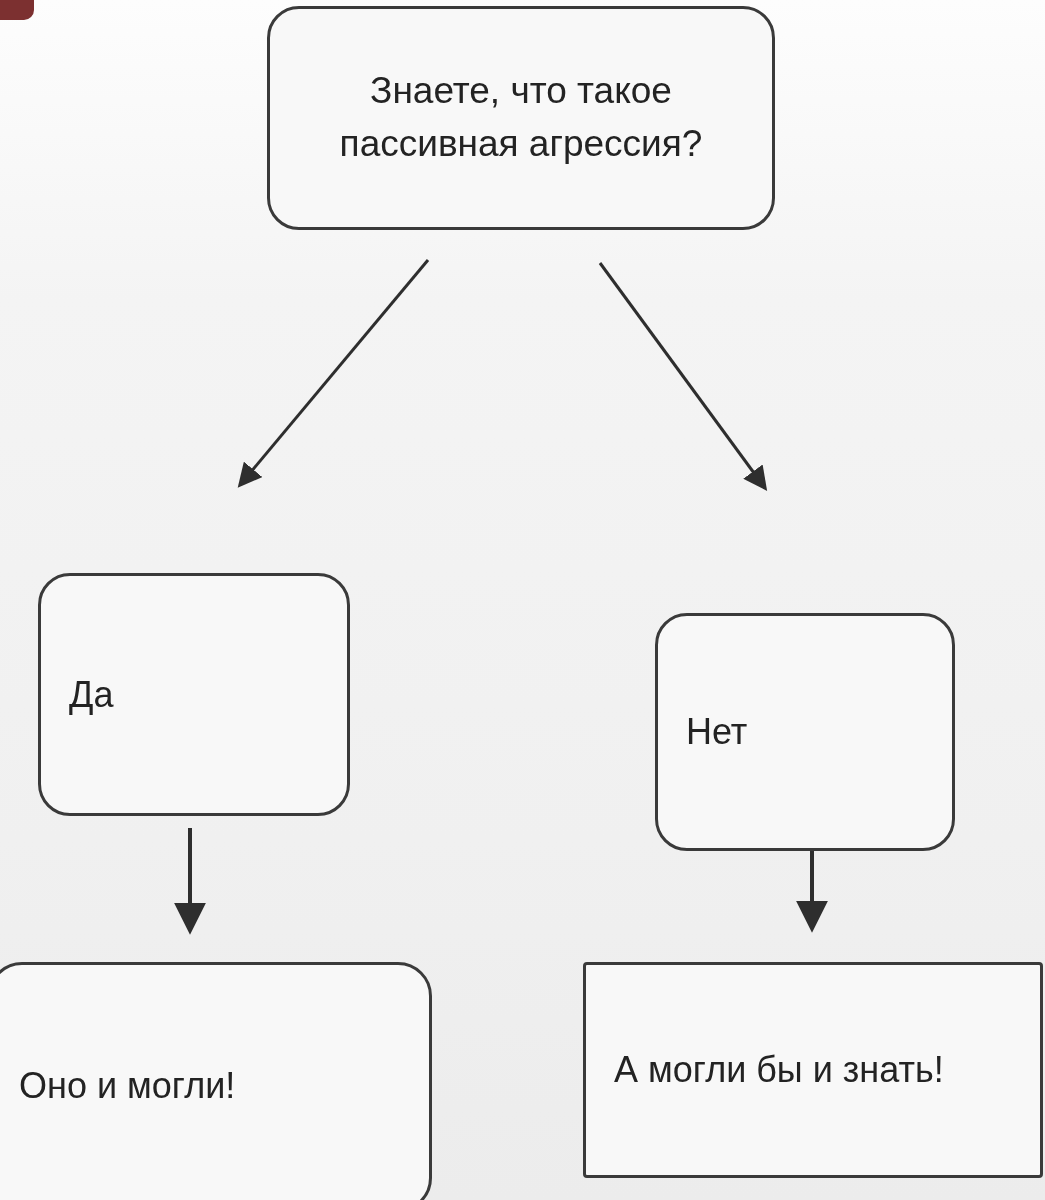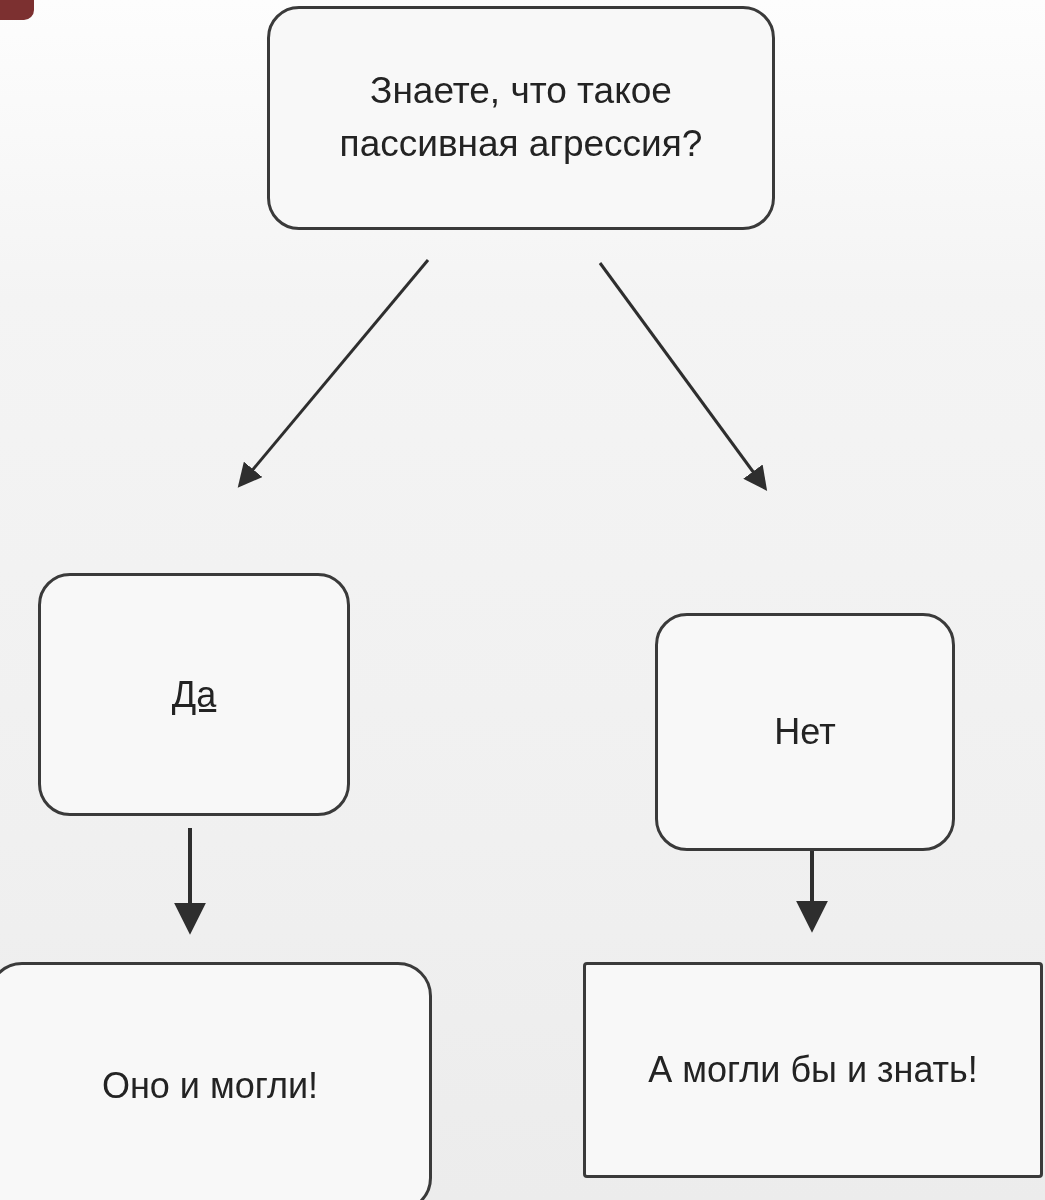--- a/index.html
+++ b/index.html
@@ -31,40 +31,39 @@
     opacity: 0.9;
   }
   .node {
     position: absolute;
     box-sizing: border-box;
     border: 3px solid #3a3a3a;
     border-radius: 32px;
     background: #f8f8f8;
     display: flex;
     align-items: center;
-    justify-content: center;
+    justify-content: flex-start;
     text-align: center;
     color: #232323;
     padding: 10px 28px;
   }
   .node-question {
     left: 267px;
     top: 6px;
     width: 508px;
     height: 224px;
     font-size: 37px;
     line-height: 1.42;
   }
   .node-yes {
     left: 38px;
     top: 573px;
     width: 312px;
     height: 243px;
     font-size: 36px;
-    text-decoration: underline;
   }
   .node-no {
     left: 655px;
     top: 605px;
     width: 300px;
     height: 238px;
     font-size: 36px;
     margin-top: 8px;
   }
   .node-yes-result {

